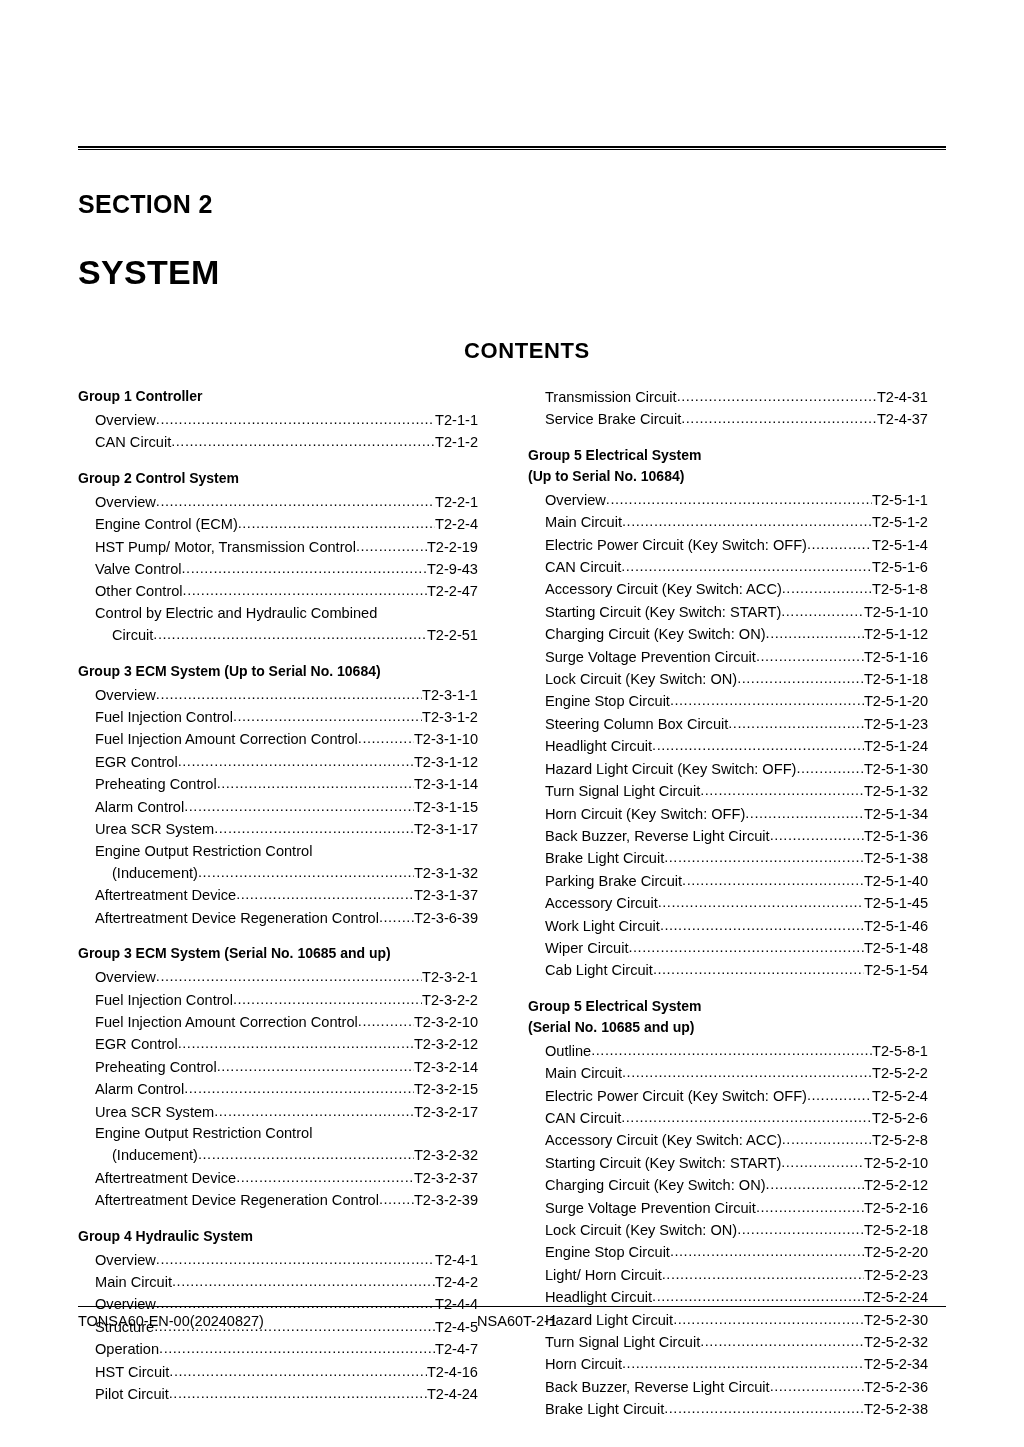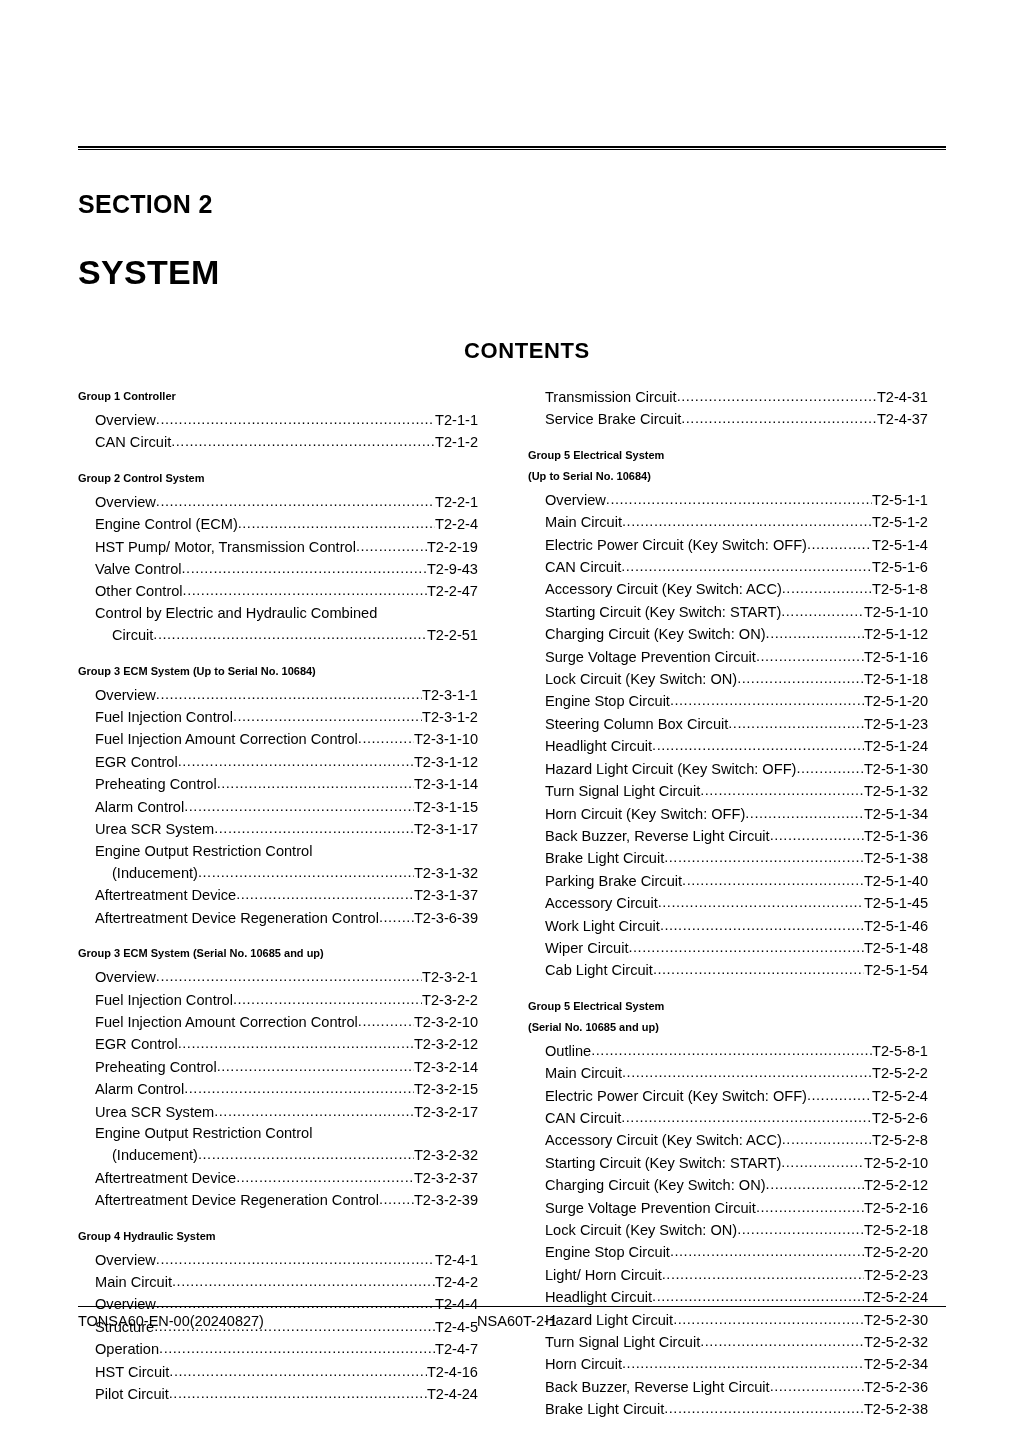--- a/index.html
+++ b/index.html
@@ -68,21 +68,21 @@
   }
   .col {
     position: absolute;
     top: 0;
     width: 400px;
   }
   .col-left { left: 0px; }
   .col-right { left: 450px; }
 
   .grp {
-    font-size: 11px;
+    font-size: 14px;
     font-weight: bold;
     line-height: 21px;
     margin-top: 14px;
     margin-bottom: 2px;
   }
   .grp:first-child { margin-top: 0; }
   .grp .l2 { display: block; }
 
   .entry {
     display: flex;

